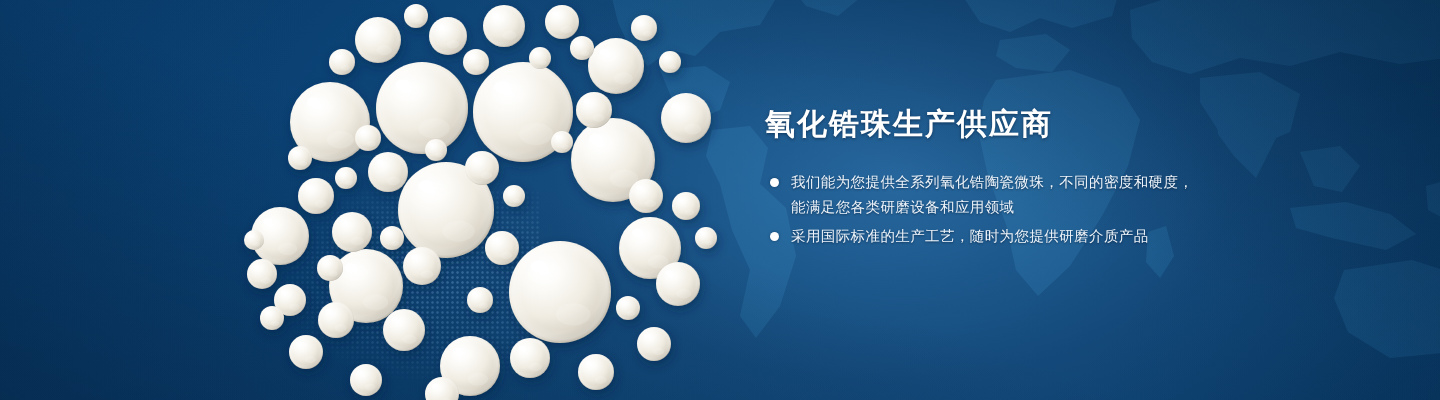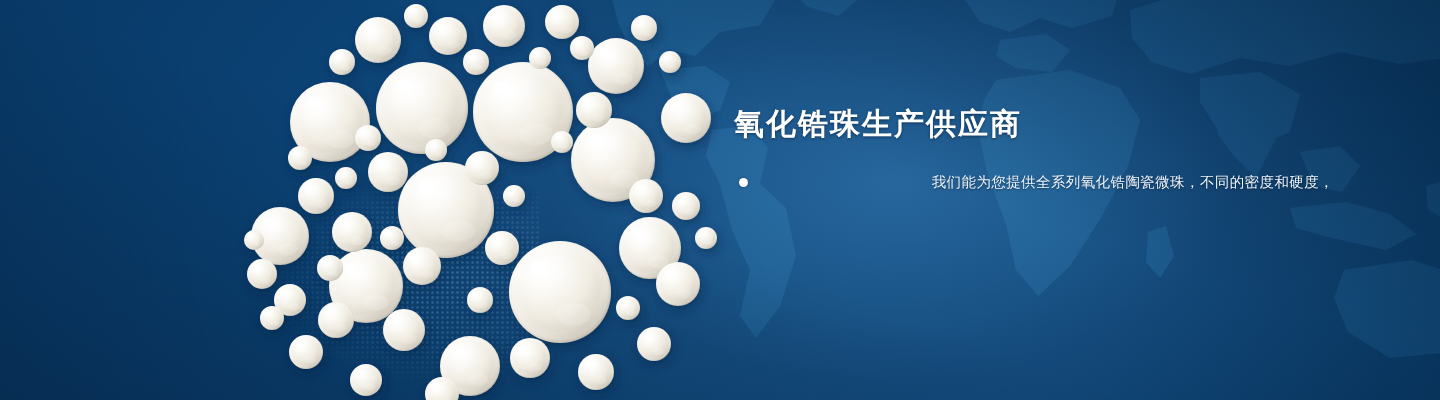--- a/index.html
+++ b/index.html
@@ -69,36 +69,36 @@
   .beads {
     position: absolute;
     left: 130px; top: 0;
     width: 580px; height: 400px;
   }
   .beads svg { width: 100%; height: 100%; display: block; overflow: visible; }
 
   
   .copy {
     position: absolute;
-    left: 734px; top: 104px;
+    left: 765px; top: 104px;
     width: 600px;
   }
   .headline {
     color: #ffffff;
     font-size: 30px;
     font-weight: 600;
     letter-spacing: 2px;
     line-height: 40px;
     margin: 0 0 26px 0;
     text-shadow: 0 1px 3px rgba(0,20,45,0.55);
     white-space: nowrap;
   }
   .bullets {
     list-style: none;
-    margin: 0; padding: 0; text-align: right;
+    margin: 0; padding: 0;
   }
   .bullet {
     position: relative;
     padding-left: 26px;
     color: #eef4fa;
     font-size: 14.5px;
     line-height: 25px;
     letter-spacing: 0.4px;
     margin-bottom: 4px;
     text-shadow: 0 1px 2px rgba(0,18,40,0.5);
@@ -255,17 +255,22 @@
     </svg>
   </div>
 
   <div class="copy">
     <h1 class="headline">氧化锆珠生产供应商</h1>
 
     <ul class="bullets">
       <li class="bullet">
         <span class="dot"></span>
         <span class="bullet-line">我们能为您提供全系列氧化锆陶瓷微珠，不同的密度和硬度，</span>
+        <span class="bullet-line">能满足您各类研磨设备和应用领域</span>
+      </li>
+      <li class="bullet">
+        <span class="dot"></span>
+        <span class="bullet-line">采用国际标准的生产工艺，随时为您提供研磨介质产品</span>
       </li>
     </ul>
   </div>
 
 </div>
 
 </body></html>

